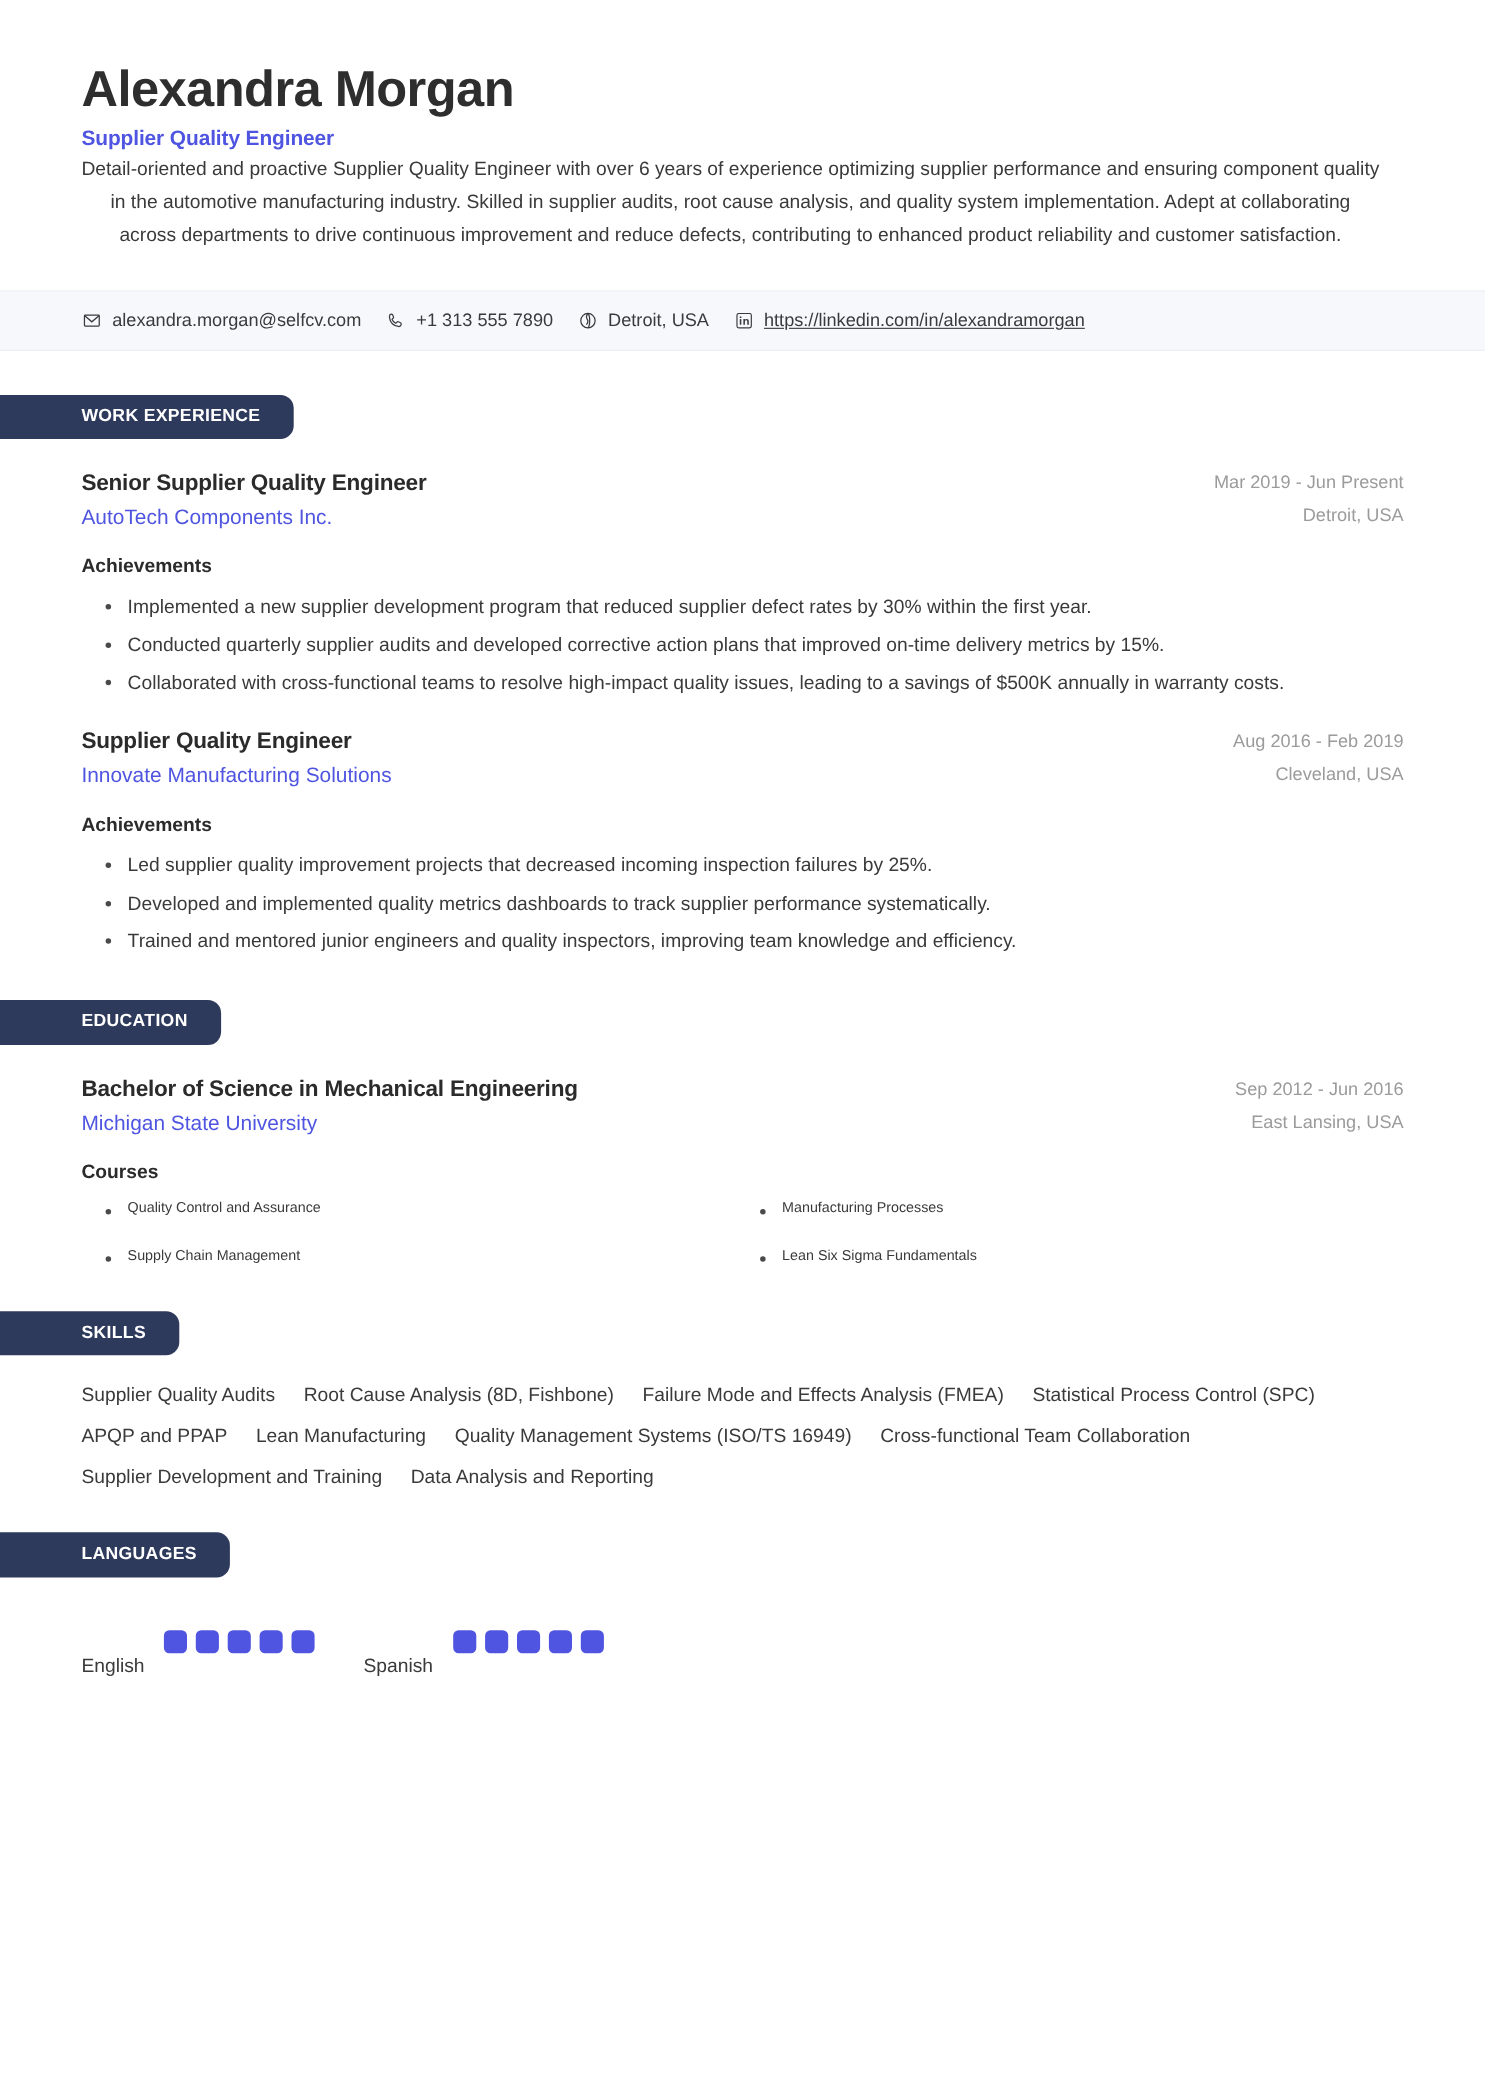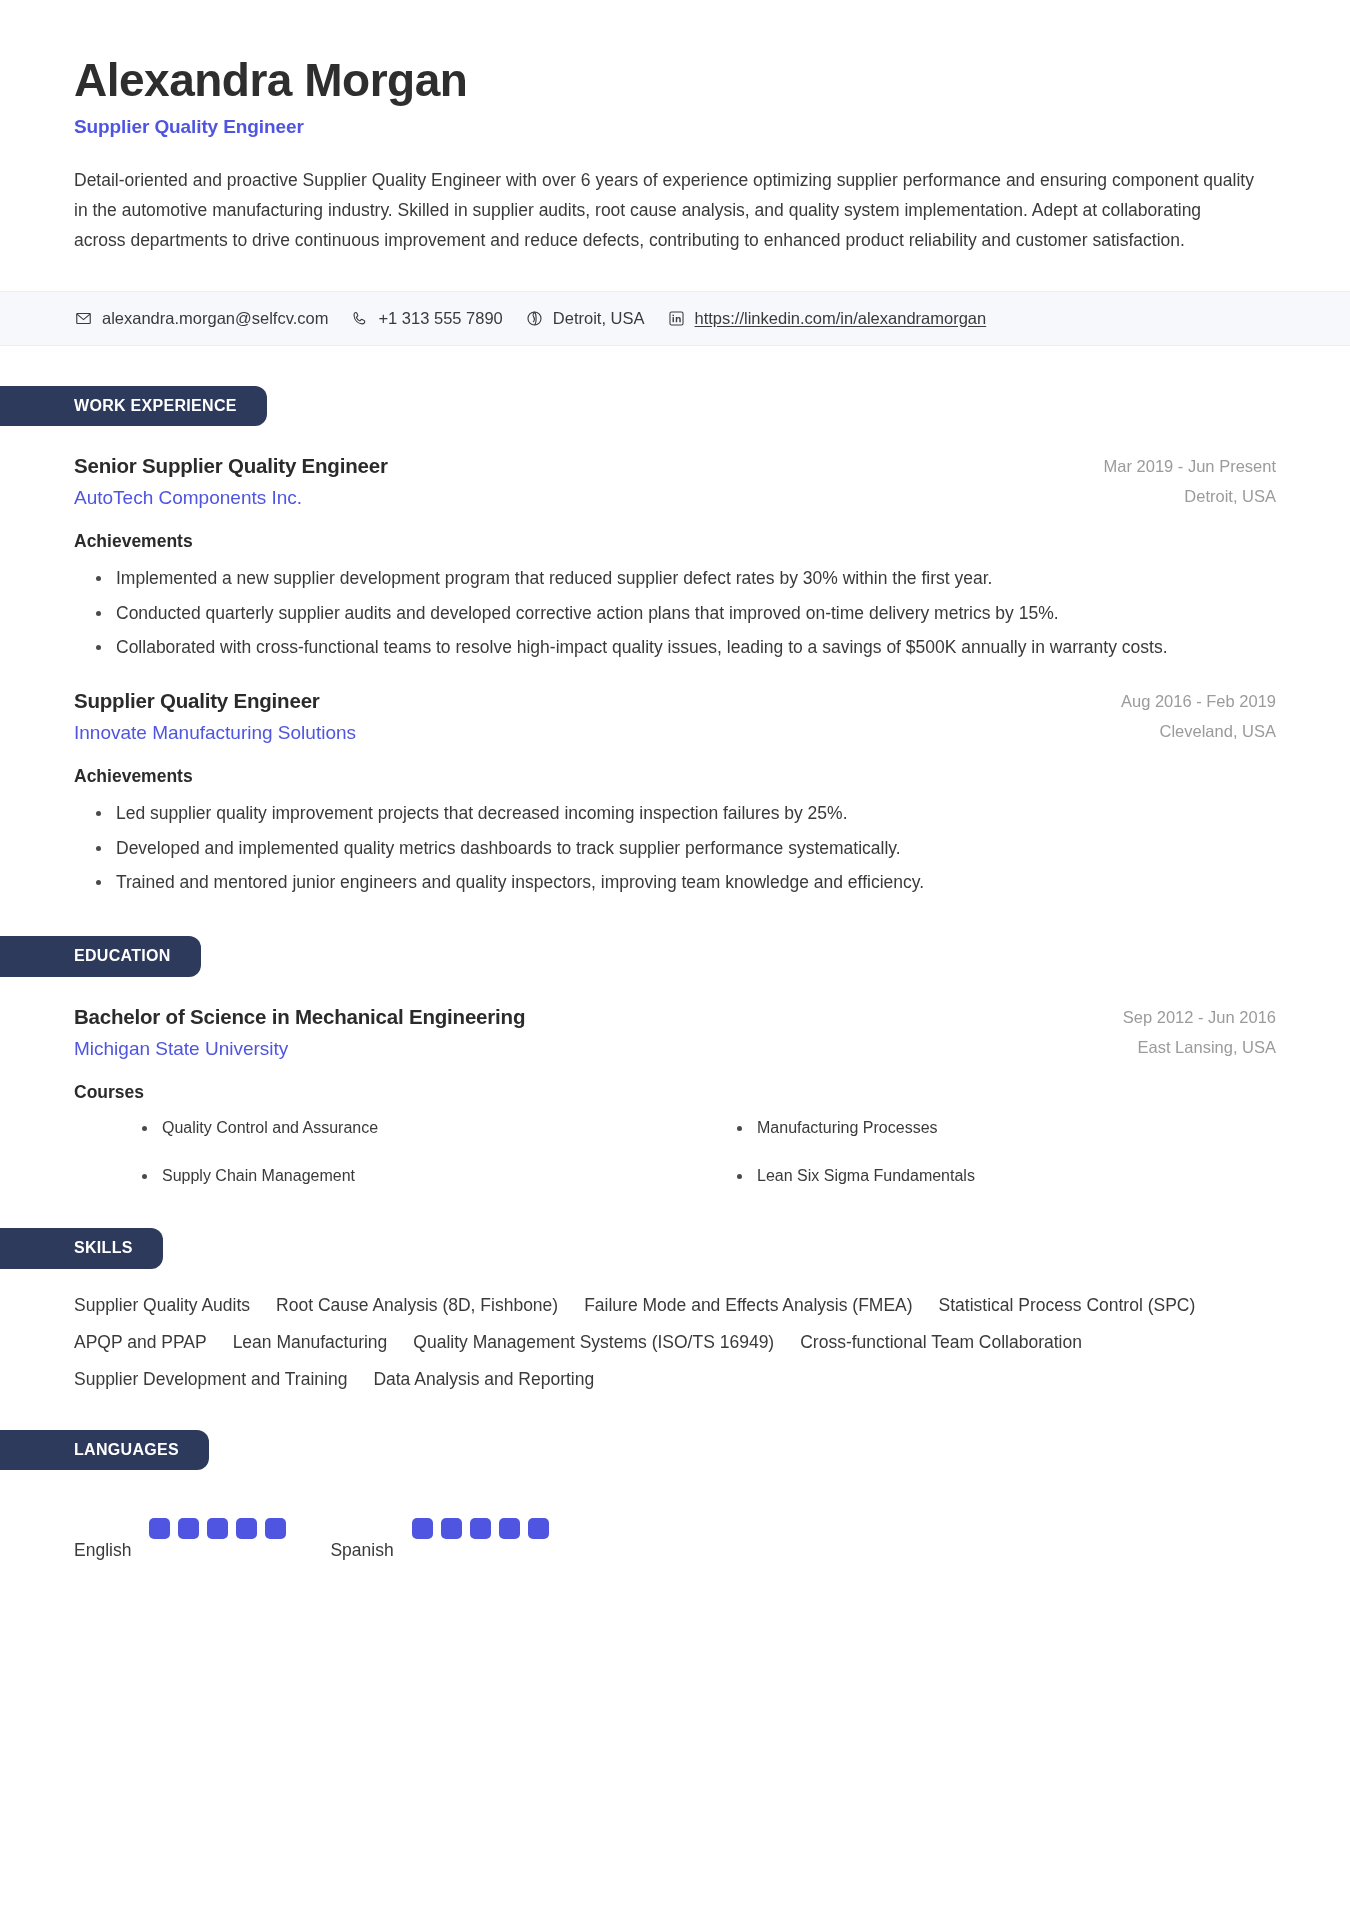--- a/index.html
+++ b/index.html
@@ -29,26 +29,26 @@
     line-height: 1.12;
   }
   .job-title {
     font-size: 19px;
     font-weight: 700;
     color: #4f55e0;
     margin-top: 9px;
     letter-spacing: -0.1px;
   }
   .summary {
-    margin-top: 27px;
     font-size: 17.5px;
     line-height: 1.72;
     color: #3a3a3a;
     max-width: 1180px;
     font-weight: 400;
+    text-align: center;
   }
 
   
   .contact-bar {
     margin-top: 36px;
     background: #f7f8fc;
     border-top: 1px solid #eceef5;
     border-bottom: 1px solid #eceef5;
     padding: 17px 74px;
     display: flex;
@@ -162,25 +162,24 @@
   
   .courses-grid {
     margin-top: 12px;
     display: grid;
     grid-template-columns: 1fr 1fr;
     column-gap: 30px;
     row-gap: 22px;
     padding-left: 42px;
   }
   .course-item {
-    font-size: 16px;
+    font-size: 13px;
     color: #3a3a3a;
     position: relative;
     line-height: 1.6;
-    margin-left: 46px;
   }
   .course-item:before {
     content: "";
     position: absolute;
     left: -20px;
     top: 11px;
     width: 5px;
     height: 5px;
     border-radius: 50%;
     background: #4a4a4a;

